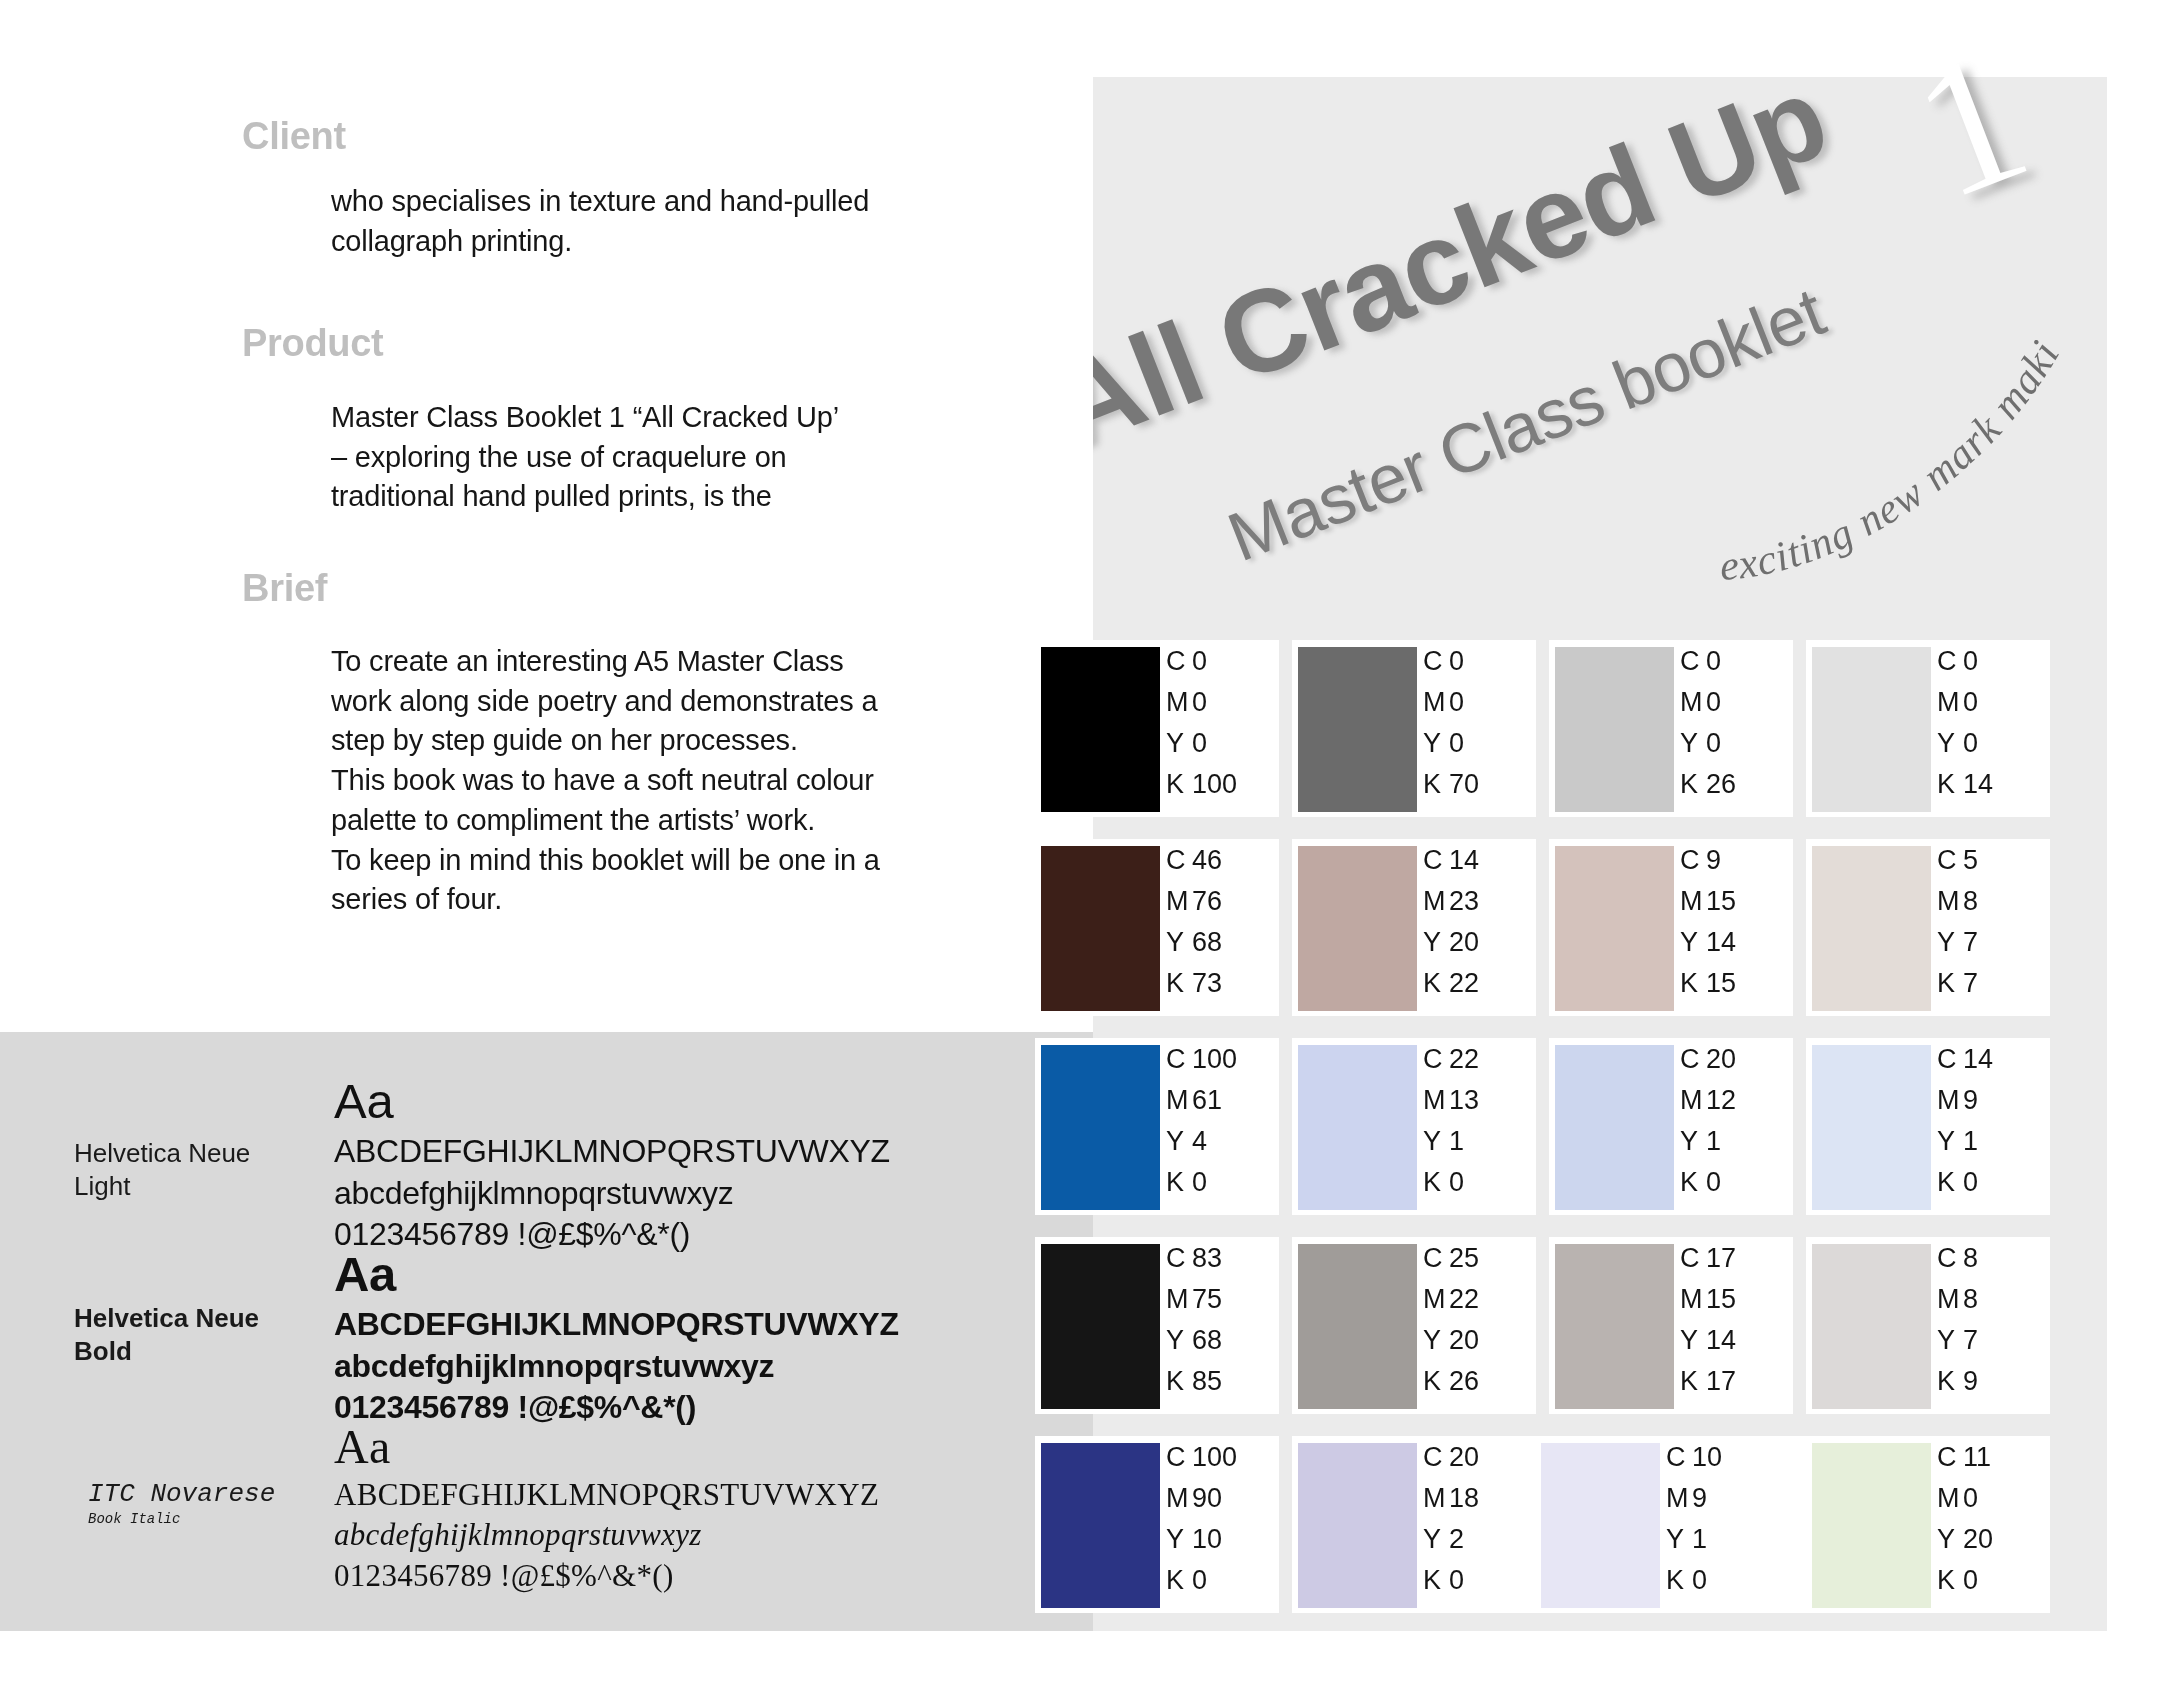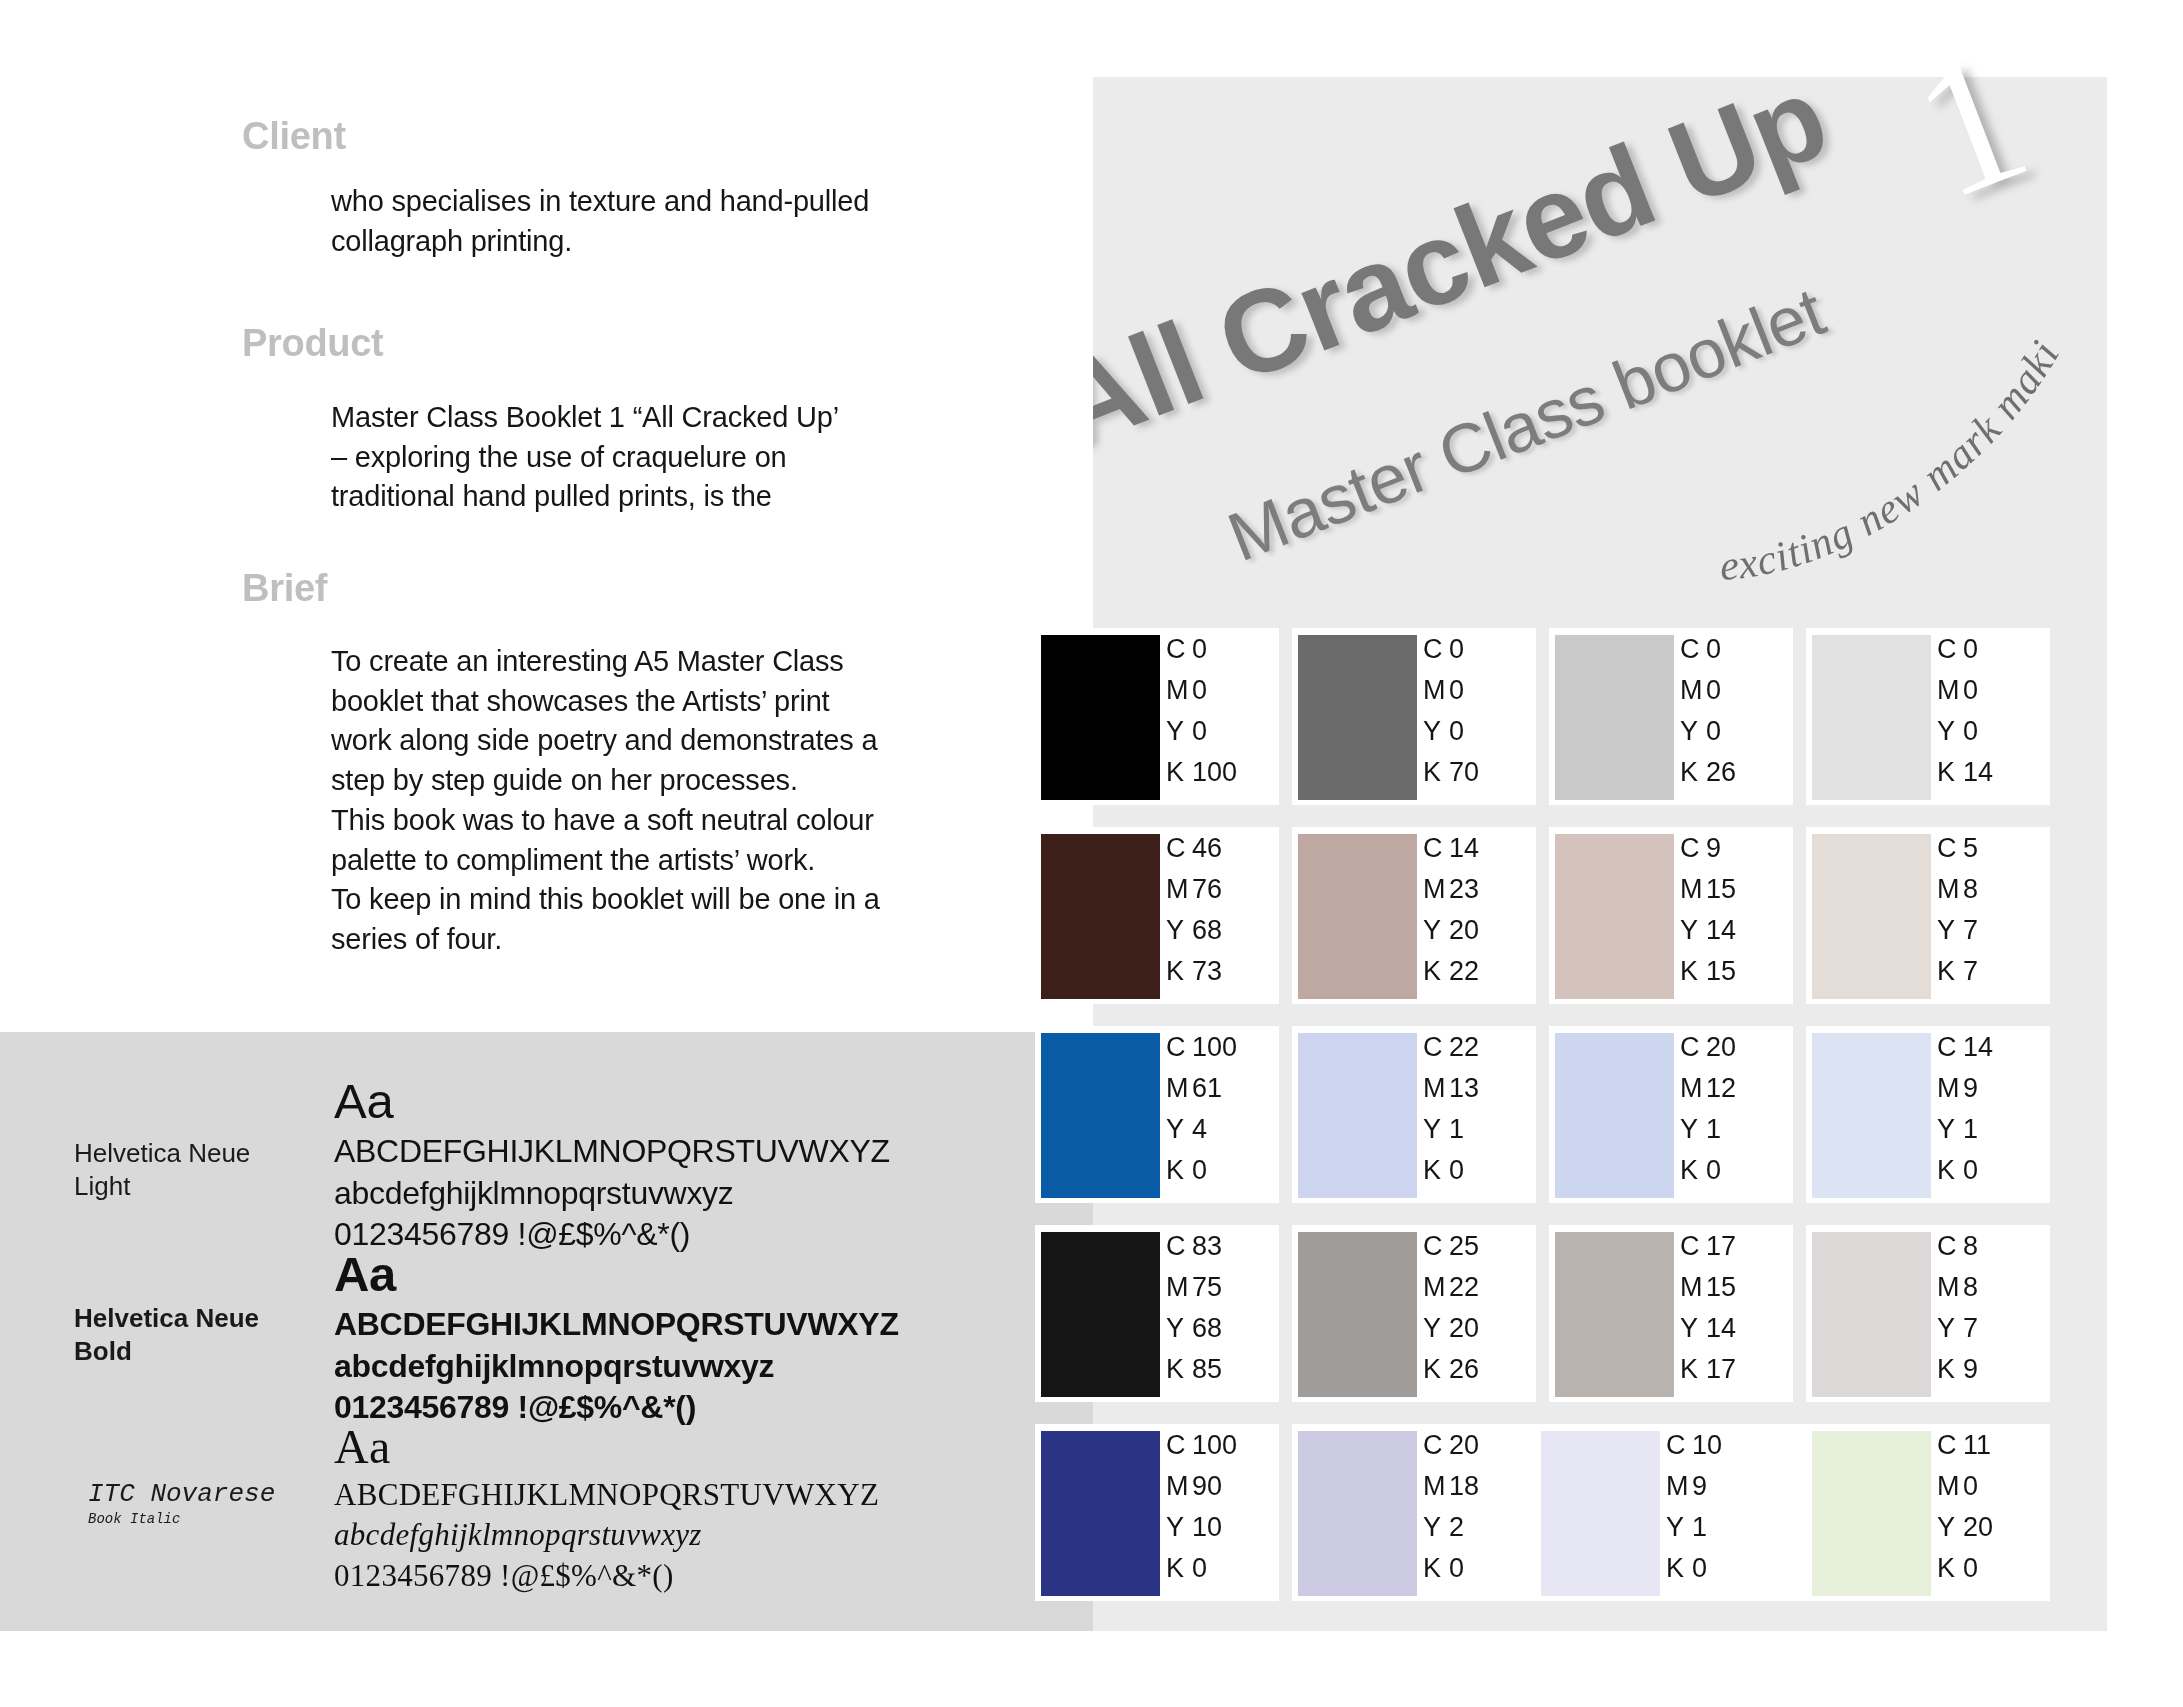--- a/index.html
+++ b/index.html
@@ -118,20 +118,21 @@
     position:absolute;
     left:1035px;top:628px;
     width:1080px;height:1001px;
   }
   .sw-card{
     position:absolute;
     background:#ffffff;
     box-sizing:border-box;
     display:flex;
     align-items:stretch;
+    margin-top:12px;
   }
   .sw-chip{
     position:absolute;
     left:0;top:0;
     width:119px;height:165px;
   }
   .sw-vals{
     position:absolute;
     left:131px;top:1.1px;
     width:102px;
@@ -213,21 +214,20 @@
     <div class="section-head" id="head-product">Product</div>
     <div class="section-body" id="body-product">
       <span class="ln">Master Class Booklet 1 “All Cracked Up’</span>
       <span class="ln"> – exploring the use of craquelure on</span>
       <span class="ln">traditional hand pulled prints, is the</span>
     </div>
 
     <div class="section-head" id="head-brief">Brief</div>
     <div class="section-body" id="body-brief">
       <span class="ln">To create an interesting A5 Master Class</span>
-      <span class="ln">booklet that showcases the Artists’ print</span>
       <span class="ln">work along side poetry and demonstrates a</span>
       <span class="ln">step by step guide on her processes.</span>
       <span class="ln">This book was to have a soft neutral colour</span>
       <span class="ln">palette to compliment the artists’ work.</span>
       <span class="ln">To keep in mind this booklet will be one in a</span>
       <span class="ln">series of four.</span>
     </div>
   </div>
 
   <div class="type-label" id="tl-1">

